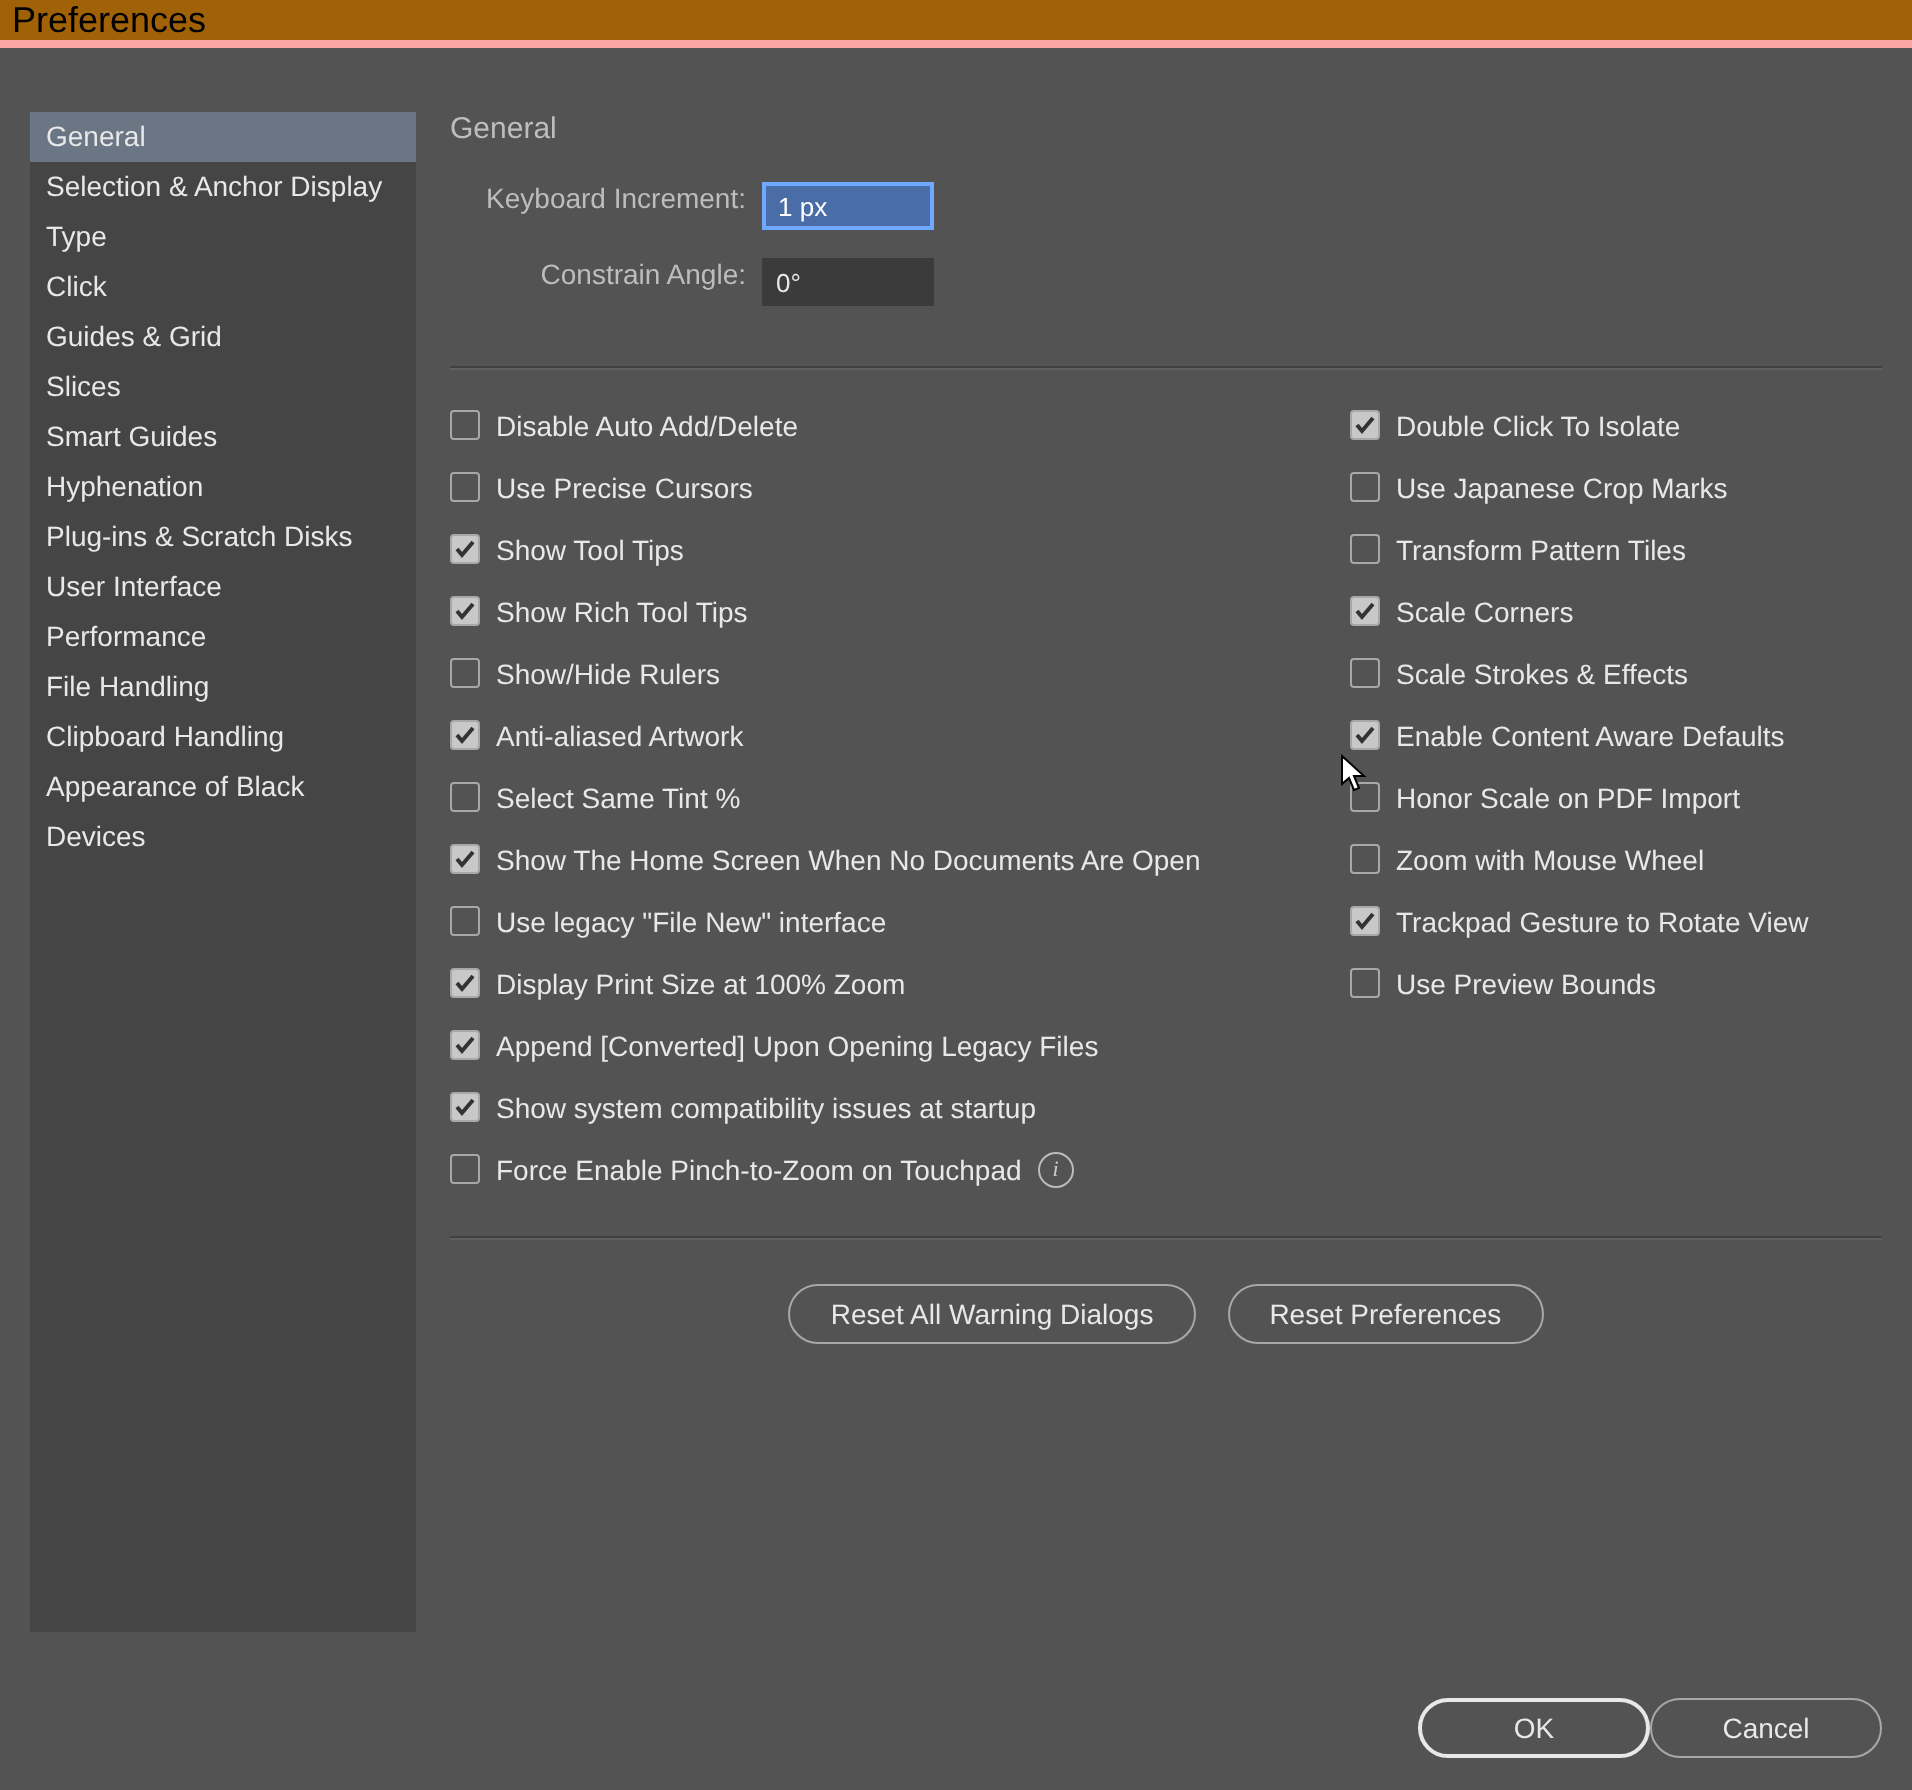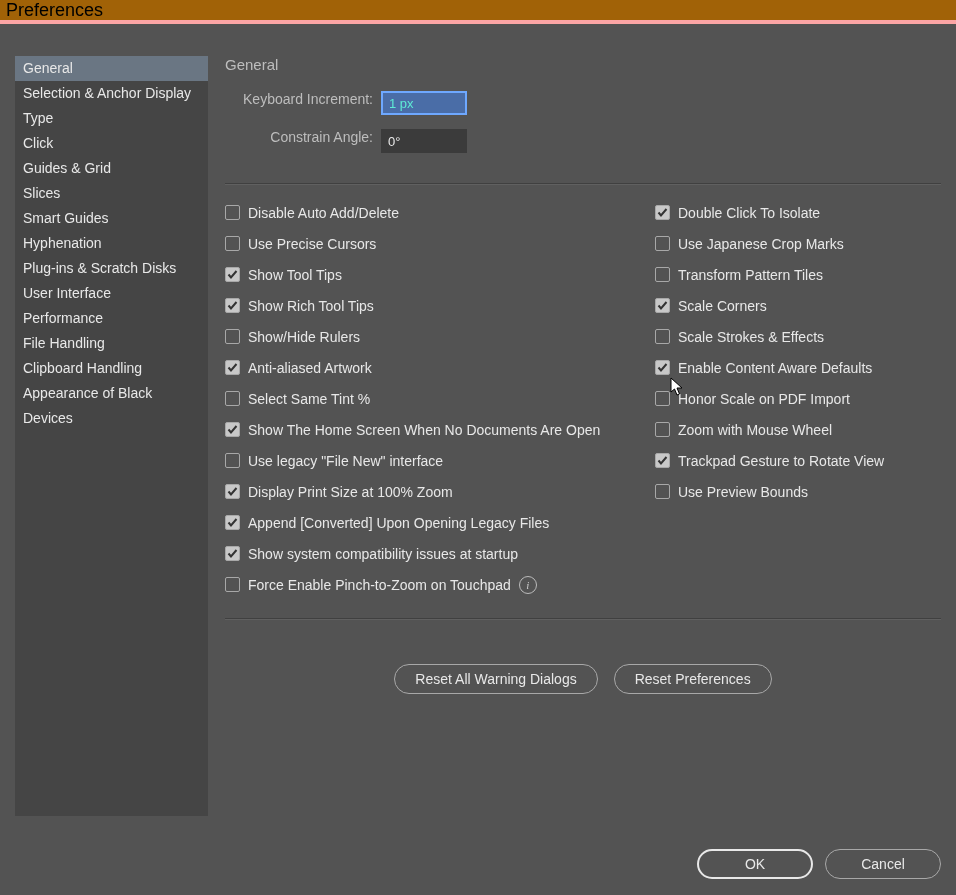--- a/index.html
+++ b/index.html
@@ -6,34 +6,34 @@
   .titlebar{background:#a16207;color:#000;height:20px;line-height:20px;padding:0 6px;font-size:18px;border-bottom:4px solid #fca5a5}
   .wrap{position:absolute;top:21px;left:0;right:0;bottom:0}
   .sidebar{position:absolute;left:15px;top:35px;width:193px;height:760px;background:#454545}
   .side-item{height:25px;line-height:25px;padding:0 8px;cursor:pointer;white-space:nowrap}
   .side-item.sel{background:#6a7683}
   .pane{position:absolute;left:225px;top:35px;right:15px}
   .pane-title{color:#bdbdbd;font-size:15px;margin-bottom:18px}
   .form-row{display:flex;align-items:flex-start;height:38px}
   .form-lbl{width:148px;text-align:right;color:#bdbdbd;padding-right:8px}
   .form-in{width:86px;height:24px;background:#3b3b3b;border:1px solid #3b3b3b;color:#e8e8e8;padding:0 6px;box-sizing:border-box;font-family:inherit;font-size:13px}
-  .form-in.sel{background:#4a6da7;border:2px solid #6ea8ff;color:#5eead4;font-weight:500}
+  .form-in.sel{background:#4a6da7;border:2px solid #6ea8ff;color:#ffffff;font-weight:500}
   hr.pane-sep{border:none;border-top:1px solid #404040;border-bottom:1px solid #606060;margin:16px 0 12px 0}
-  .cb-cols{display:flex;}
+  .cb-cols{display:flex;gap:20px}
   .cb-col{flex:0 0 auto}
   .cb-row{display:flex;align-items:center;height:31px;white-space:nowrap}
   .cb{width:15px;height:15px;border:1px solid #a8a8a8;border-radius:2px;margin-right:8px;box-sizing:border-box;display:flex;align-items:center;justify-content:center;cursor:pointer}
   .cb.chk{background:#c8c8c8}
   .cb.chk svg{display:block}
   .cb svg{display:none}
   .info-ic{width:16px;height:16px;border:1px solid #bbb;border-radius:50%;display:inline-flex;align-items:center;justify-content:center;font-size:11px;margin-left:8px;font-style:italic;color:#ccc;font-family:Georgia,serif}
-  .mid-btns{display:flex;justify-content:center;gap:16px;margin-top:44px}
+  .mid-btns{display:flex;justify-content:center;gap:16px;margin-top:22px}
   .btn{background:transparent;border:1px solid #a8a8a8;color:#e8e8e8;height:30px;padding:0 20px;border-radius:15px;font-family:inherit;font-size:14px;cursor:pointer}
   .btn.primary{border:2px solid #e8e8e8;padding:0 36px}
-  .footer{position:absolute;right:15px;bottom:16px;display:flex;gap:12px}
+  .footer{position:absolute;right:15px;bottom:16px;display:flex;}
   .footer .btn{width:116px;padding:0}
   .cursor-ptr{position:absolute;left:670px;top:356px;pointer-events:none}
 </style>
 </head>
 <body>
 
 <div class="titlebar">Preferences</div>
 
 <div class="wrap">
   <div class="sidebar" id="sidebar">

